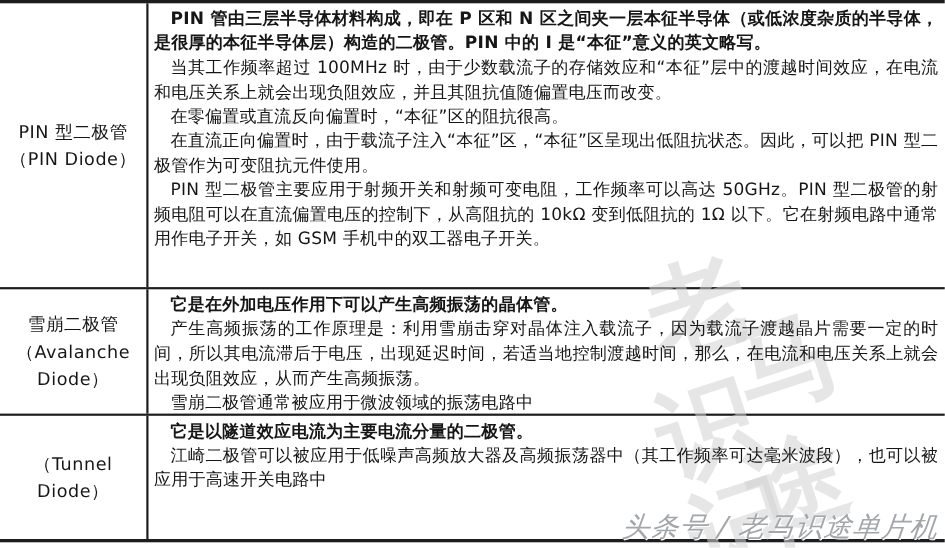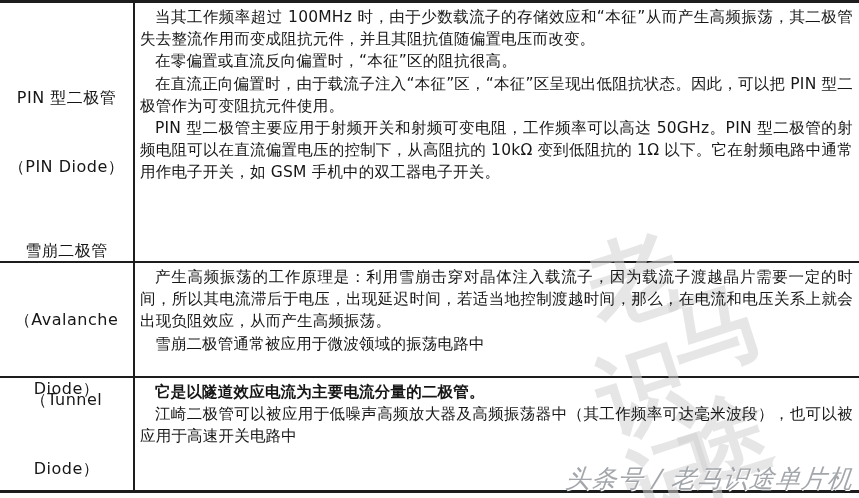--- a/index.html
+++ b/index.html
@@ -8,21 +8,21 @@
     font-family:"DejaVu Sans","Liberation Sans",sans-serif;
     color:#161616; overflow:hidden;
   }
   .row { position:absolute; left:0; right:0; display:flex; background:transparent; }
   .row1 { top:0;    height:258px; border-top:3px solid #1d1d1d; }
   .row2 { top:261px; height:113px; border-top:2px solid #1d1d1d; }
   .row3 { top:376px; height:112px; border-top:2px solid #1d1d1d; border-bottom:3px solid #1d1d1d; }
   .term {
     flex:0 0 133px; width:133px; border-right:2px solid #1d1d1d;
     display:flex; flex-direction:column; align-items:center; justify-content:center;
-    font-size:16px; line-height:25px; letter-spacing:0.5px; text-align:center;gap:44px;
+    font-size:16px; line-height:25px; letter-spacing:0.5px; text-align:center;
   }
   .content { flex:1; padding:3px 6px 0 5px; min-width:0; position:relative; z-index:2; }
   .content p {
     margin:0; font-size:15.5px; line-height:22.2px; letter-spacing:0.2px;
     text-indent:15px; text-align:justify; word-break:break-all;
   }
   .lead { font-weight:bold; }
   .seal-wrap { position:absolute; left:0; top:0; width:859px; height:498px; pointer-events:none; z-index:1; }
   .seal-glyph {
     position:absolute; font-size:92px; font-weight:bold; color:#d2d2d2; opacity:0.55;
@@ -49,34 +49,36 @@
     <span class="seal-glyph" style="left:678px; top:378px;">途</span>
     <span class="seal-glyph" style="left:628px; top:420px;">记</span>
   </div>
 
   <div class="row row1">
     <div class="term">
       <span>PIN 型二极管</span>
       <span>（PIN Diode）</span>
     </div>
     <div class="content">
-      <p>当其工作频率超过 100MHz 时，由于少数载流子的存储效应和“本征”从而产生高频振荡，其二极管失去整流作用而变成阻抗元件，并且其阻抗值随偏置电压而改变。</p>
+      <p class="lead">PIN 管由三层半导体材料构成，即在 P 区和 N 区之间夹一层本征半导体（或低浓度杂质的半导体，是很厚的本征半导体层）构造的二极管。PIN 中的 I 是“本征”意义的英文略写。</p>
+      <p>当其工作频率超过 100MHz 时，由于少数载流子的存储效应和“本征”层中的渡越时间效应，在电流和电压关系上就会出现负阻效应，并且其阻抗值随偏置电压而改变。</p>
       <p>在零偏置或直流反向偏置时，“本征”区的阻抗很高。</p>
       <p>在直流正向偏置时，由于载流子注入“本征”区，“本征”区呈现出低阻抗状态。因此，可以把 PIN 型二极管作为可变阻抗元件使用。</p>
       <p>PIN 型二极管主要应用于射频开关和射频可变电阻，工作频率可以高达 50GHz。PIN 型二极管的射频电阻可以在直流偏置电压的控制下，从高阻抗的 10kΩ 变到低阻抗的 1Ω 以下。它在射频电路中通常用作电子开关，如 GSM 手机中的双工器电子开关。</p>
     </div>
   </div>
 
   <div class="row row2">
     <div class="term">
       <span>雪崩二极管</span>
       <span>（Avalanche</span>
       <span>Diode）</span>
     </div>
     <div class="content">
+      <p class="lead">它是在外加电压作用下可以产生高频振荡的晶体管。</p>
       <p>产生高频振荡的工作原理是：利用雪崩击穿对晶体注入载流子，因为载流子渡越晶片需要一定的时间，所以其电流滞后于电压，出现延迟时间，若适当地控制渡越时间，那么，在电流和电压关系上就会出现负阻效应，从而产生高频振荡。</p>
       <p>雪崩二极管通常被应用于微波领域的振荡电路中</p>
     </div>
   </div>
 
   <div class="row row3">
     <div class="term">
       <span>（Tunnel</span>
       <span>Diode）</span>
     </div>

